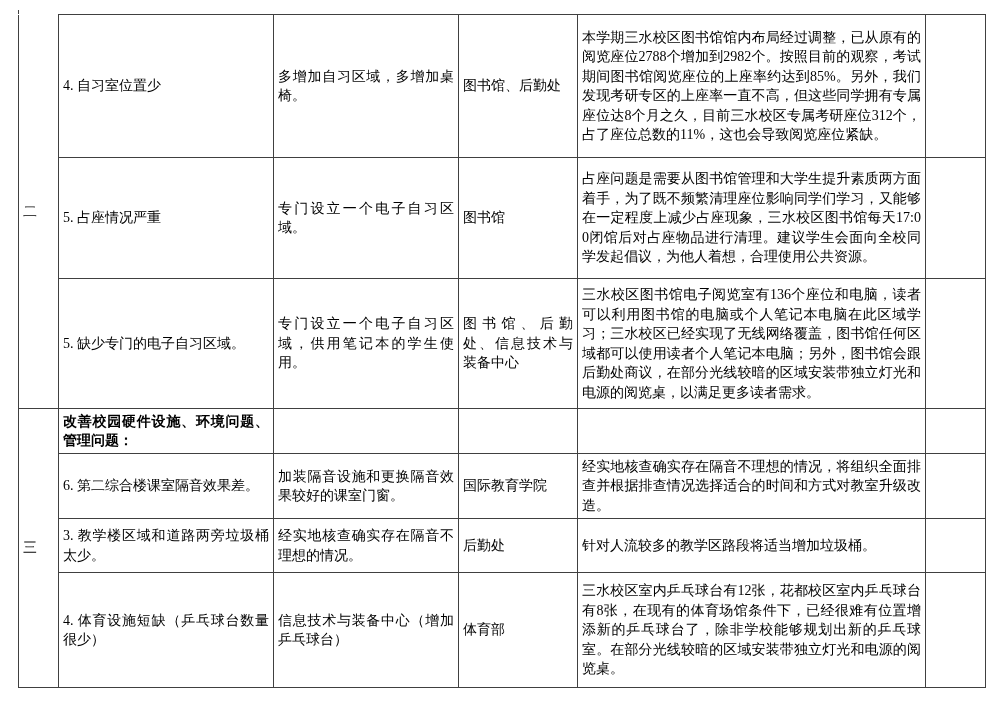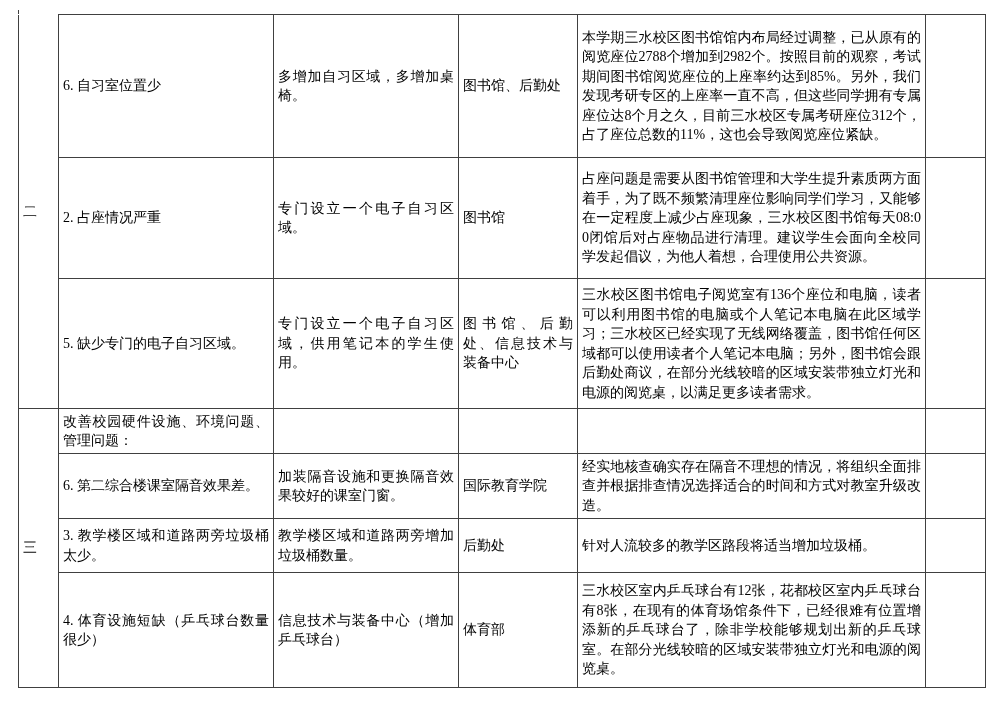--- a/index.html
+++ b/index.html
@@ -37,21 +37,21 @@
     word-break: break-all;
   }
   td.group-cell {
     text-align: center;
     padding: 1px 2px;
   }
   td.group-cell.cut-top {
     border-top: none;
   }
   td.section-cell {
-    font-weight: normal;
+    font-weight: bold;
     text-align: left;
   }
   td.empty-cell {
     padding: 0;
   }
   
   .border-stub {
     position: absolute;
     left: 18px;
     top: 10px;
@@ -73,32 +73,32 @@
       <col style="width:215px">
       <col style="width:185px">
       <col style="width:119px">
       <col style="width:348px">
       <col style="width:60px">
     </colgroup>
     <tbody>
 
       <tr style="height:143px">
         <td class="group-cell cut-top" rowspan="3">二</td>
-        <td>6. 自习室位置少</td>
+        <td>4. 自习室位置少</td>
         <td>多增加自习区域，多增加桌椅。</td>
         <td>图书馆、后勤处</td>
         <td>本学期三水校区图书馆馆内布局经过调整，已从原有的阅览座位2788个增加到2982个。按照目前的观察，考试期间图书馆阅览座位的上座率约达到85%。另外，我们发现考研专区的上座率一直不高，但这些同学拥有专属座位达8个月之久，目前三水校区专属考研座位312个，占了座位总数的11%，这也会导致阅览座位紧缺。</td>
         <td class="empty-cell"></td>
       </tr>
 
       <tr style="height:121px">
-        <td>2. 占座情况严重</td>
+        <td>5. 占座情况严重</td>
         <td>专门设立一个电子自习区域。</td>
         <td>图书馆</td>
-        <td>占座问题是需要从图书馆管理和大学生提升素质两方面着手，为了既不频繁清理座位影响同学们学习，又能够在一定程度上减少占座现象，三水校区图书馆每天08:00闭馆后对占座物品进行清理。建议学生会面向全校同学发起倡议，为他人着想，合理使用公共资源。</td>
+        <td>占座问题是需要从图书馆管理和大学生提升素质两方面着手，为了既不频繁清理座位影响同学们学习，又能够在一定程度上减少占座现象，三水校区图书馆每天17:00闭馆后对占座物品进行清理。建议学生会面向全校同学发起倡议，为他人着想，合理使用公共资源。</td>
         <td class="empty-cell"></td>
       </tr>
 
       <tr style="height:130px">
         <td>5. 缺少专门的电子自习区域。</td>
         <td>专门设立一个电子自习区域，供用笔记本的学生使用。</td>
         <td>图书馆、后勤处、信息技术与装备中心</td>
         <td>三水校区图书馆电子阅览室有136个座位和电脑，读者可以利用图书馆的电脑或个人笔记本电脑在此区域学习；三水校区已经实现了无线网络覆盖，图书馆任何区域都可以使用读者个人笔记本电脑；另外，图书馆会跟后勤处商议，在部分光线较暗的区域安装带独立灯光和电源的阅览桌，以满足更多读者需求。</td>
         <td class="empty-cell"></td>
       </tr>
@@ -115,21 +115,21 @@
       <tr style="height:65px">
         <td>6. 第二综合楼课室隔音效果差。</td>
         <td>加装隔音设施和更换隔音效果较好的课室门窗。</td>
         <td>国际教育学院</td>
         <td>经实地核查确实存在隔音不理想的情况，将组织全面排查并根据排查情况选择适合的时间和方式对教室升级改造。</td>
         <td class="empty-cell"></td>
       </tr>
 
       <tr style="height:54px">
         <td>3. 教学楼区域和道路两旁垃圾桶太少。</td>
-        <td>教学楼区域和道路两旁增加垃圾桶数量。</td>
+        <td>经实地核查确实存在隔音不理想的情况。</td>
         <td>后勤处</td>
         <td>针对人流较多的教学区路段将适当增加垃圾桶。</td>
         <td class="empty-cell"></td>
       </tr>
 
       <tr style="height:115px">
         <td>4. 体育设施短缺（乒乓球台数量很少）</td>
         <td>信息技术与装备中心（增加乒乓球台）</td>
         <td>体育部</td>
         <td>三水校区室内乒乓球台有12张，花都校区室内乒乓球台有8张，在现有的体育场馆条件下，已经很难有位置增添新的乒乓球台了，除非学校能够规划出新的乒乓球室。在部分光线较暗的区域安装带独立灯光和电源的阅览桌。</td>

